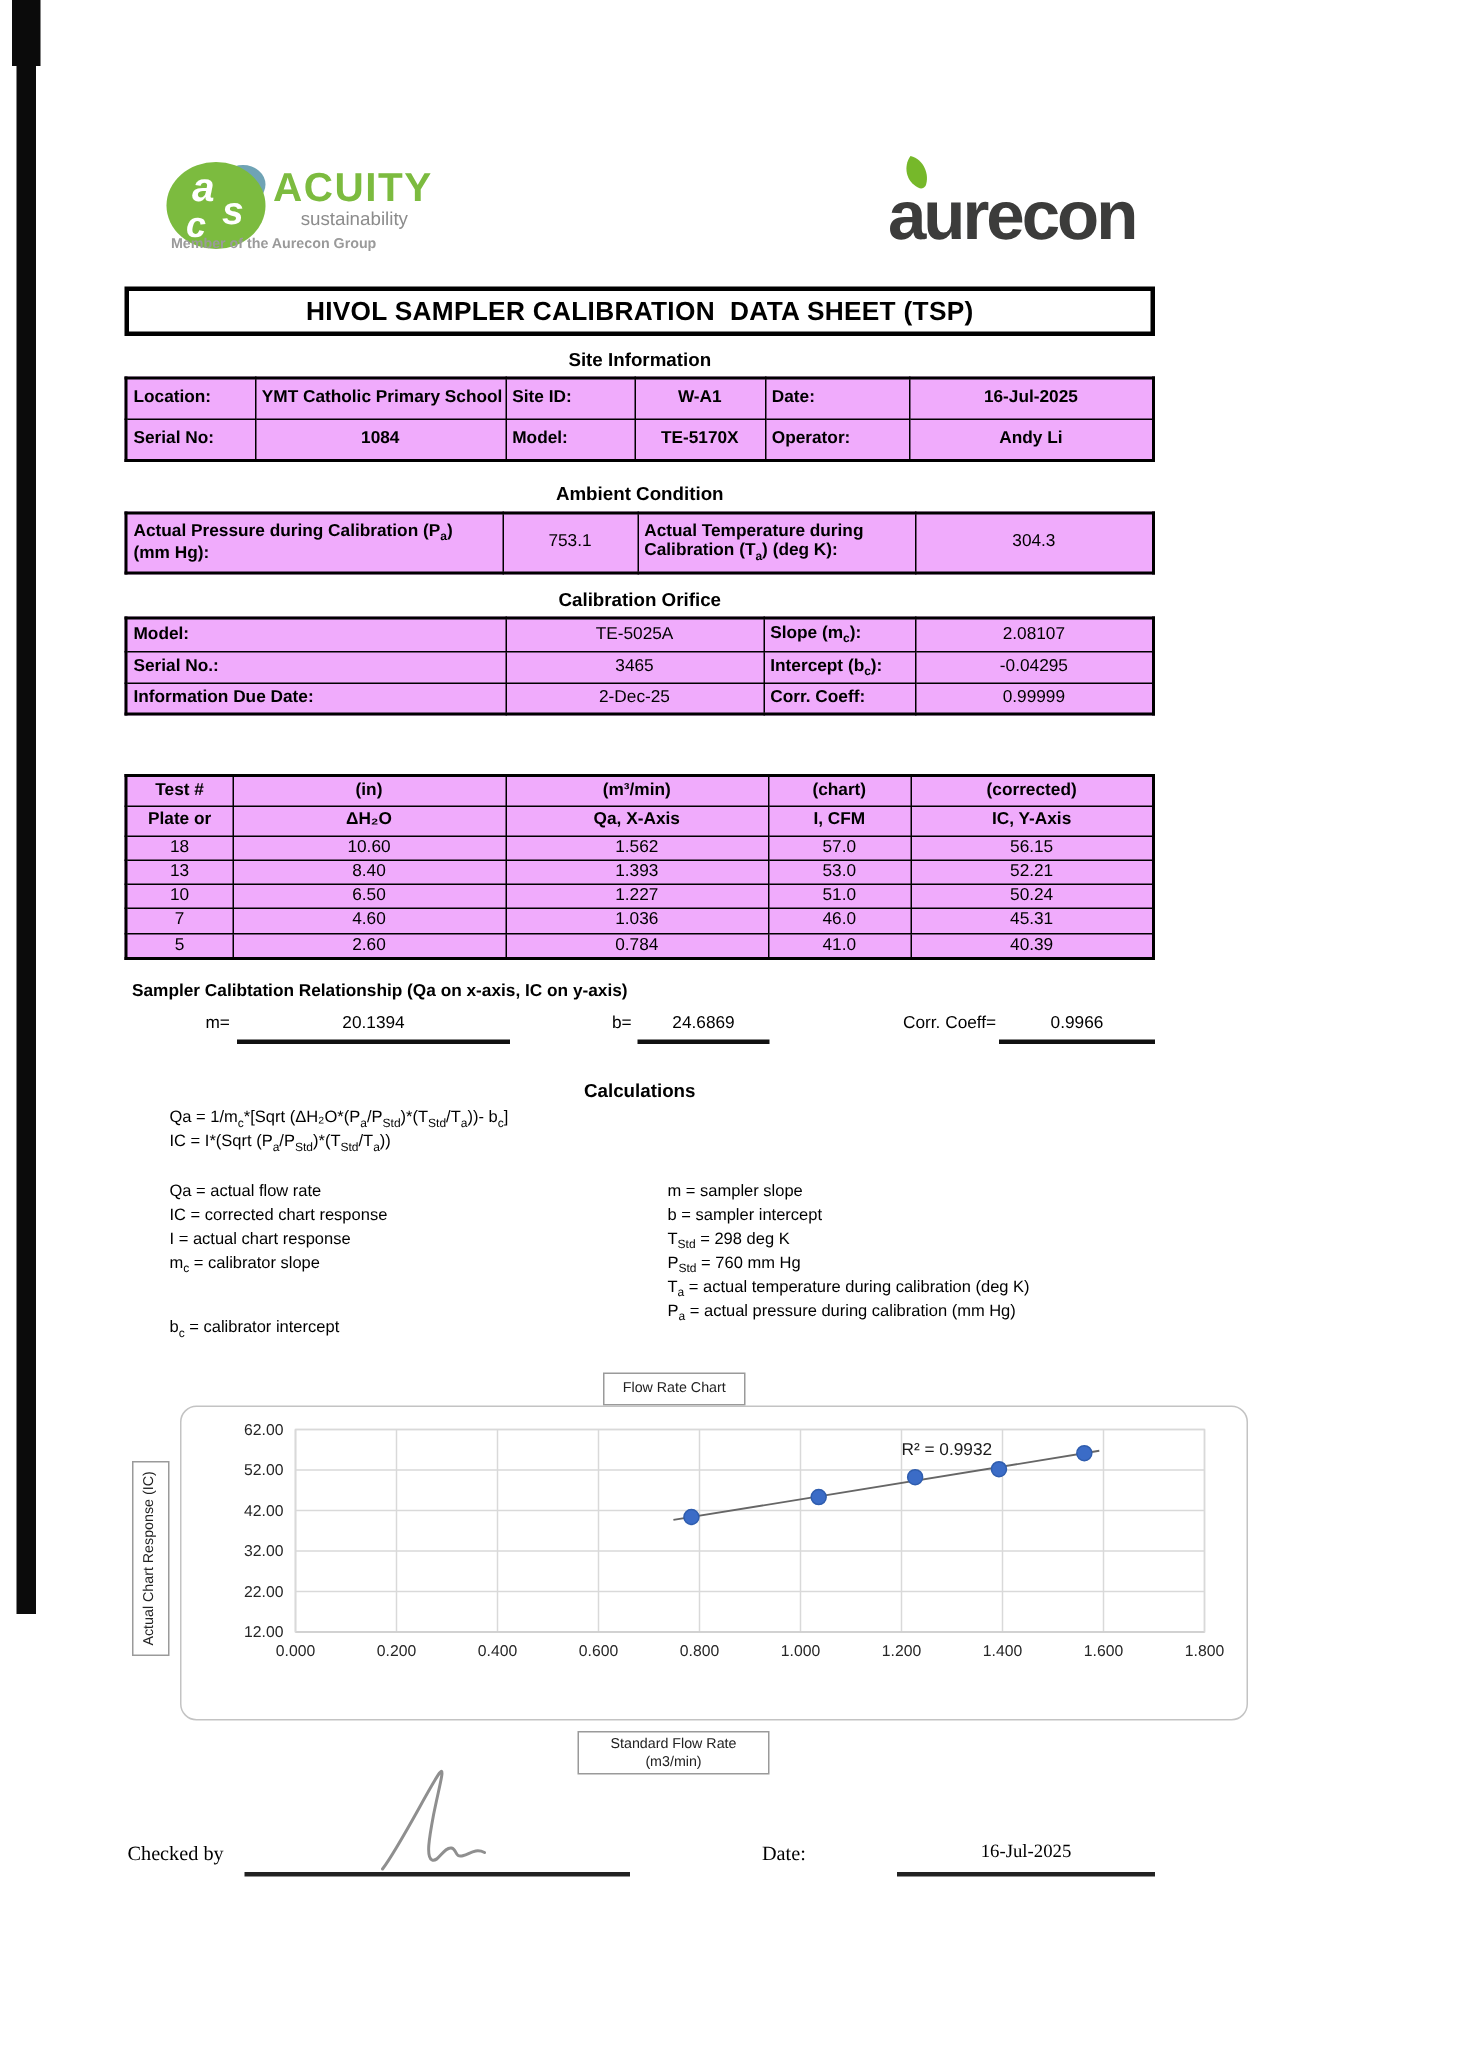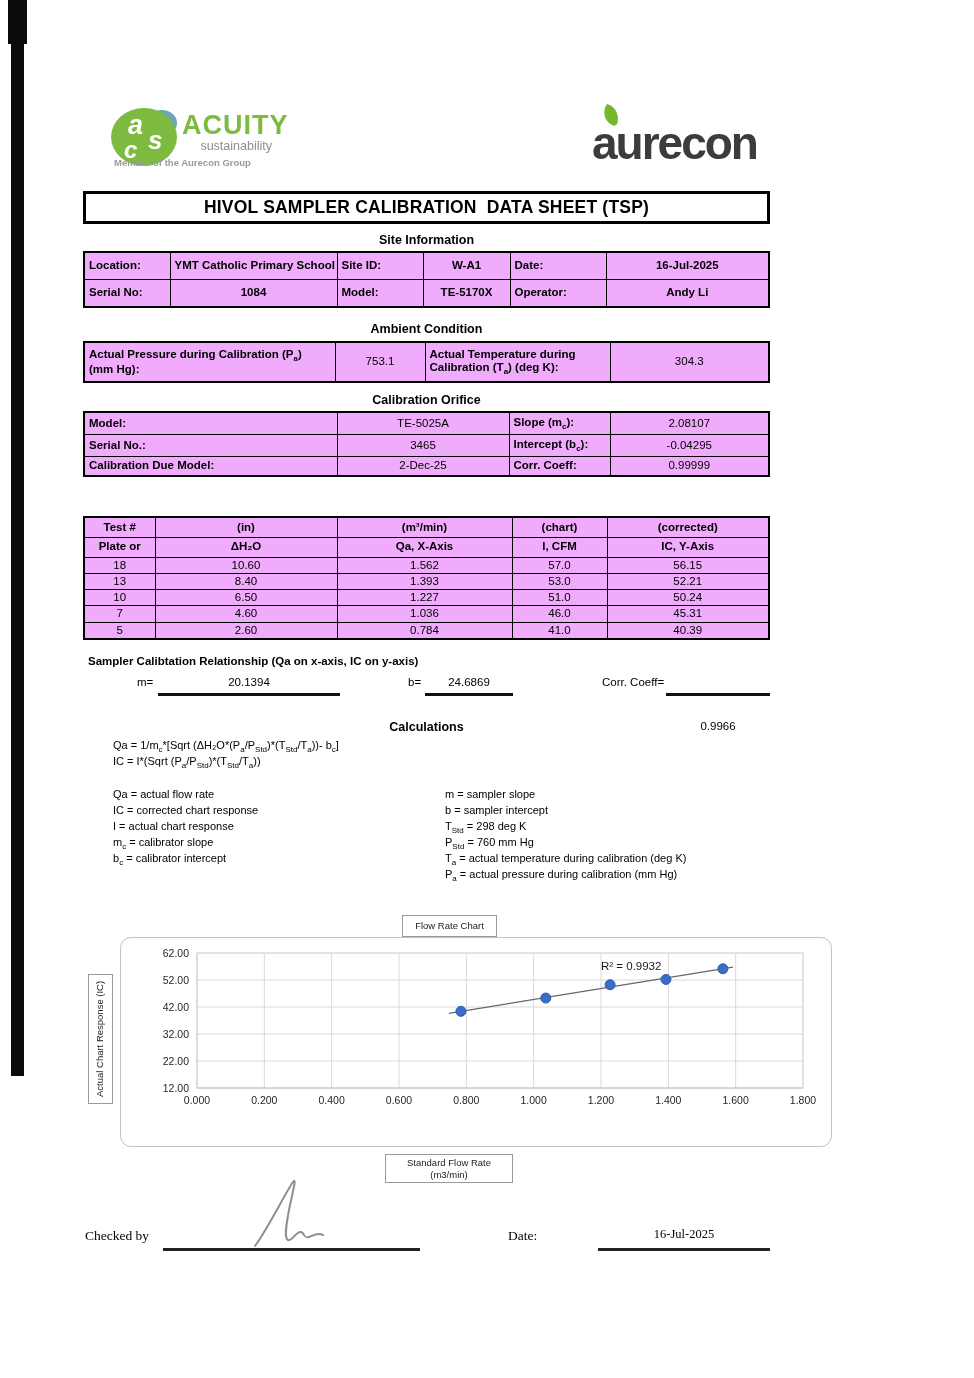--- a/index.html
+++ b/index.html
@@ -134,21 +134,21 @@
       <td class="lbl">Slope (m<sub>c</sub>):</td>
       <td class="val">2.08107</td>
     </tr>
     <tr>
       <td class="lbl">Serial No.:</td>
       <td class="val">3465</td>
       <td class="lbl">Intercept (b<sub>c</sub>):</td>
       <td class="val">-0.04295</td>
     </tr>
     <tr>
-      <td class="lbl">Calibration Due Model:</td>
+      <td class="lbl">Information Due Date:</td>
       <td class="val">2-Dec-25</td>
       <td class="lbl">Corr. Coeff:</td>
       <td class="val">0.99999</td>
     </tr>
   </tbody>
     </table>
 
   <table class="sheet abs" style="left:83px;top:516px;width:687px;height:124px;">
     <colgroup>
         <col style="width:71px">
@@ -211,31 +211,31 @@
     </table>
 
   <div class="abs rel-head" style="left:88px;top:655px;">Sampler Calibtation Relationship (Qa on x-axis, IC on y-axis)</div>
   <div class="abs rel-lab" style="left:137px;top:676px;">m=</div>
   <div class="abs rel-val" style="left:158px;top:676px;width:182px;">20.1394</div>
   <div class="abs uline" style="left:158px;top:693px;width:182px;"></div>
   <div class="abs rel-lab" style="left:408px;top:676px;">b=</div>
   <div class="abs rel-val" style="left:425px;top:676px;width:88px;">24.6869</div>
   <div class="abs uline" style="left:425px;top:693px;width:88px;"></div>
   <div class="abs rel-lab" style="left:602px;top:676px;">Corr. Coeff=</div>
-  <div class="abs rel-val" style="left:666px;top:676px;width:104px;margin-top:44px;">0.9966</div>
+  <div class="abs rel-val" style="left:666px;top:676px;width:104px;">0.9966</div>
   <div class="abs uline" style="left:666px;top:693px;width:104px;"></div>
 
   <div class="abs sec-head" style="left:83px;top:720px;">Calculations</div>
   <div class="abs calc" style="left:88px;top:738px;">Qa = 1/m<sub>c</sub>*[Sqrt (ΔH₂O*(P<sub>a</sub>/P<sub>Std</sub>)*(T<sub>Std</sub>/T<sub>a</sub>))- b<sub>c</sub>]</div>
   <div class="abs calc" style="left:88px;top:754px;">IC = I*(Sqrt (P<sub>a</sub>/P<sub>Std</sub>)*(T<sub>Std</sub>/T<sub>a</sub>))</div>
   <div class="abs calc" style="left:88px;top:787px;">Qa = actual flow rate</div>
   <div class="abs calc" style="left:88px;top:803px;">IC = corrected chart response</div>
   <div class="abs calc" style="left:88px;top:819px;">I = actual chart response</div>
   <div class="abs calc" style="left:88px;top:835px;">m<sub>c</sub> = calibrator slope</div>
-  <div class="abs calc" style="left:88px;top:851px;">b<sub>c</sub> = calibrator intercept</div>
+  <div class="abs calc" style="left:88px;top:878px;">b<sub>c</sub> = calibrator intercept</div>
   <div class="abs calc" style="left:420px;top:787px;">m = sampler slope</div>
   <div class="abs calc" style="left:420px;top:803px;">b = sampler intercept</div>
   <div class="abs calc" style="left:420px;top:819px;">T<sub>Std</sub> = 298 deg K</div>
   <div class="abs calc" style="left:420px;top:835px;">P<sub>Std</sub> = 760 mm Hg</div>
   <div class="abs calc" style="left:420px;top:851px;">T<sub>a</sub> = actual temperature during calibration (deg K)</div>
   <div class="abs calc" style="left:420px;top:867px;">P<sub>a</sub> = actual pressure during calibration (mm Hg)</div>
 
   <div class="abs lblbox" style="left:402px;top:915px;width:93px;height:20px;">
     <span>Flow Rate Chart</span>
   </div>

